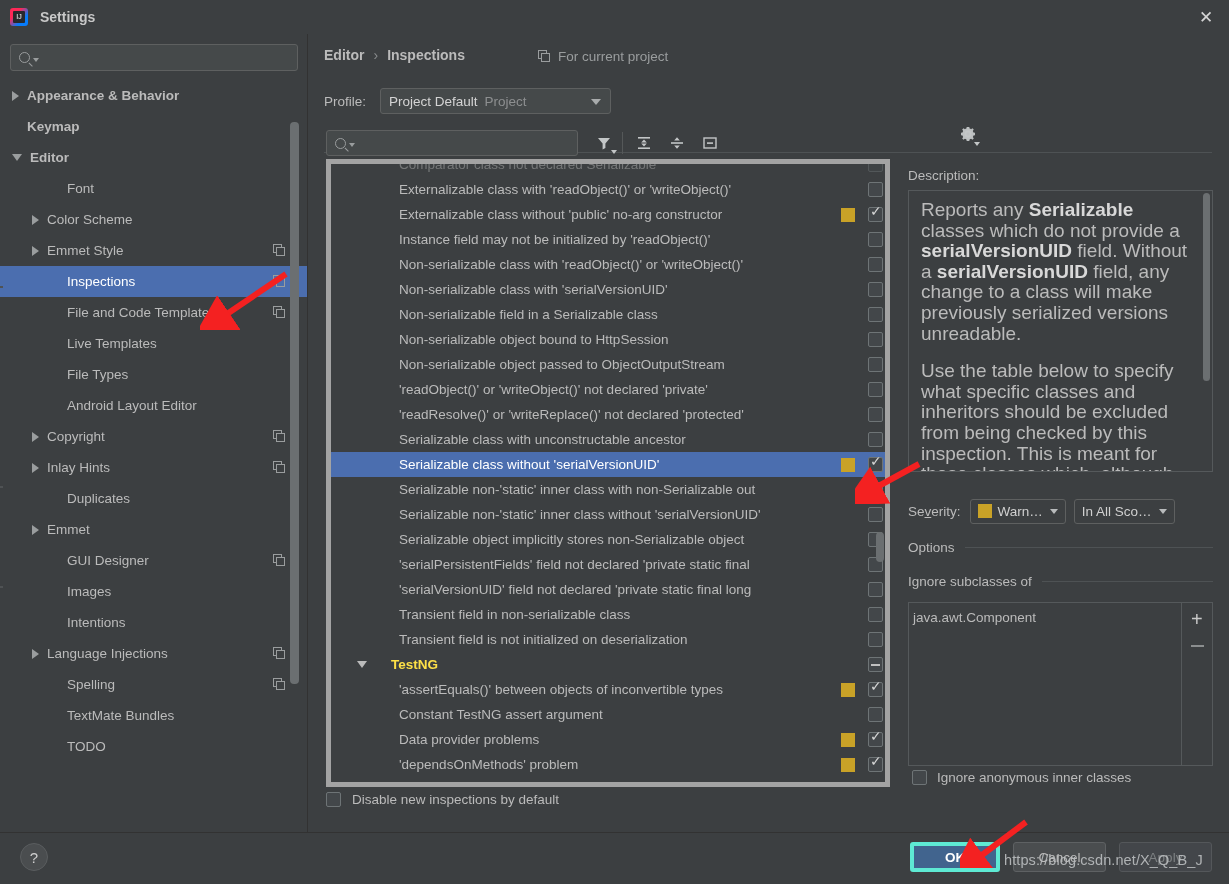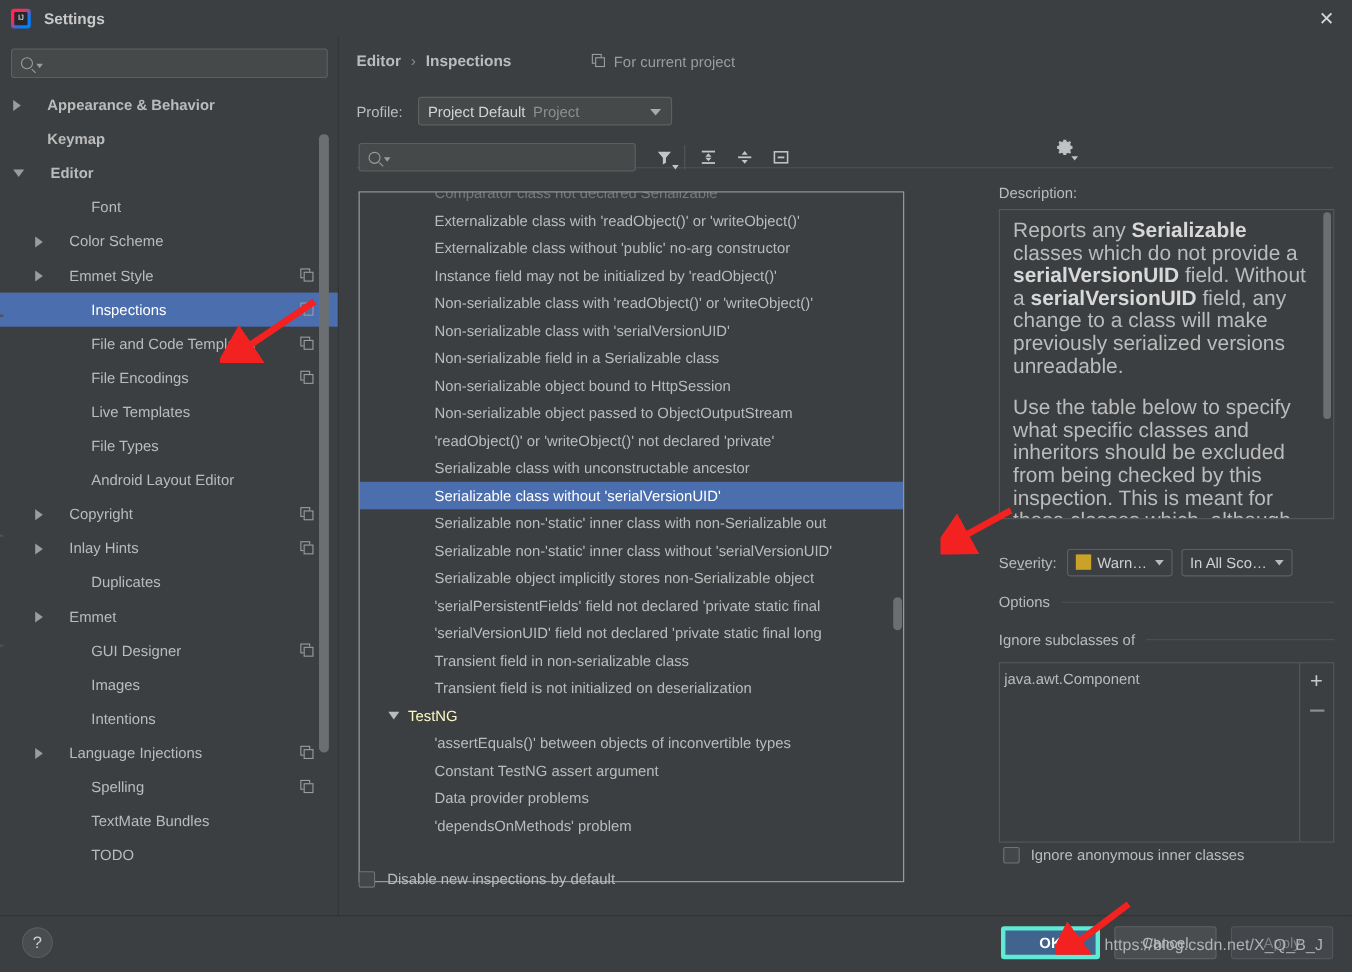--- a/index.html
+++ b/index.html
@@ -89,21 +89,21 @@
   .tree-row .twisty {
     width: 0; height: 0; flex: none;
     border-top: 5px solid transparent; border-bottom: 5px solid transparent;
     border-left: 7px solid #9a9d9e;
   }
   .tree-row .twisty.open {
     border-left: 5px solid transparent; border-right: 5px solid transparent;
     border-top: 7px solid #9a9d9e; border-bottom: none;
   }
   .tree-row .twisty.blank { border: none; width: 7px; height: 10px; }
-  .tree-row .lbl { margin-left: 24px; }
+  .tree-row .lbl { margin-left: 8px; }
   .tree-row.bold .lbl { font-weight: bold; }
   .copy-ic { position: absolute; right: 22px; top: 9px; width: 13px; height: 13px; }
   .copy-ic i {
     position: absolute; display: block; border: 1.3px solid #9a9d9e;
   }
   .copy-ic i.back { left: 0; top: 0; width: 9px; height: 9px; }
   .copy-ic i.front { left: 3px; top: 3px; width: 9px; height: 9px; background: #3c3f41; }
   .tree-row.sel .copy-ic i.front { background: #4b6eaf; }
   #sb-sidebar-track {
     position: absolute; right: 9px; top: 0; width: 9px; height: 752px;
@@ -123,21 +123,21 @@
   }
   #breadcrumb {
     position: absolute; left: 16px; top: 13px;
     font-size: 14px; color: #bbbbbb;
     display: flex; align-items: center; gap: 9px;
   }
   #breadcrumb .crumb { font-weight: bold; }
   #breadcrumb .sep { color: #888b8d; font-weight: normal; }
   #for-current {
     position: absolute; left: 230px; top: 15px;
-    display: flex; gap: 7px;
+    display: flex; align-items: center; gap: 7px;
     font-size: 13.5px; color: #9a9d9e;
   }
   #for-current .cp { position: relative; width: 13px; height: 13px; }
   #for-current .cp i { position: absolute; display: block; border: 1.3px solid #9a9d9e; }
   #for-current .cp i.back { left: 0; top: 0; width: 9px; height: 9px; }
   #for-current .cp i.front { left: 3px; top: 3px; width: 9px; height: 9px; background: #3c3f41; }
 
   #profile-row {
     position: absolute; left: 16px; top: 52px; width: 360px; height: 30px;
     display: flex; align-items: center;
@@ -175,32 +175,32 @@
     display: flex; align-items: center; justify-content: center; cursor: pointer;
   }
   #tb-filter { left: 592px; }
   #tb-sep { position: absolute; left: 622px; top: 132px; width: 1px; height: 22px; background: #555859; }
   #tb-expand { left: 632px; }
   #tb-collapse { left: 665px; }
   #tb-minimize { left: 698px; }
 
   
   #list-wrap {
-    position: absolute; left: 326px; top: 174px; width: 496px; height: 628px;
-    background: #3c3f41; border: 1px solid #a3a3a3; overflow: hidden;
+    position: absolute; left: 326px; top: 159px; width: 564px; height: 628px;
+    background: #3c3f41; border: 5px solid #a3a3a3; overflow: hidden;
   }
   .ins-row {
     position: relative; height: 25px; width: 562px;
     display: flex; align-items: center;
     font-size: 13.5px; color: #bbbbbb; white-space: nowrap;
     cursor: default;
   }
   .ins-row.sel { background: #4b6eaf; color: #ffffff; }
   .ins-row .txt { margin-left: 68px; }
-  .ins-row.group .txt { margin-left: 44px; font-weight: normal; color: #fef9c3; }
+  .ins-row.group .txt { margin-left: 60px; font-weight: bold; color: #fde047; }
   .ins-row .gtwisty {
     position: absolute; left: 26px; top: 9px;
     width: 0; height: 0;
     border-left: 5px solid transparent; border-right: 5px solid transparent;
     border-top: 7px solid #bbbbbb;
   }
   .sev {
     position: absolute; right: 38px; top: 6px;
     width: 14px; height: 14px; background: #c9a227;
   }
@@ -402,29 +402,20 @@
             <span class="twisty blank"></span>
             <span class="lbl">File and Code Templates</span>
             <span class="copy-ic">
               <i class="back"></i>
               <i class="front"></i>
             </span>
           </div>
           <div class="tree-row">
             <span style="display: inline-block; flex: 0 0 auto; width: 52px;"></span>
             <span class="twisty blank"></span>
-            <span class="lbl">File Encodings</span>
-            <span class="copy-ic">
-              <i class="back"></i>
-              <i class="front"></i>
-            </span>
-          </div>
-          <div class="tree-row">
-            <span style="display: inline-block; flex: 0 0 auto; width: 52px;"></span>
-            <span class="twisty blank"></span>
             <span class="lbl">Live Templates</span>
           </div>
           <div class="tree-row">
             <span style="display: inline-block; flex: 0 0 auto; width: 52px;"></span>
             <span class="twisty blank"></span>
             <span class="lbl">File Types</span>
           </div>
           <div class="tree-row">
             <span style="display: inline-block; flex: 0 0 auto; width: 52px;"></span>
             <span class="twisty blank"></span>
@@ -618,20 +609,24 @@
         <div class="ins-row">
           <span class="txt">Non-serializable object bound to HttpSession</span>
           <span class="cbx"></span>
         </div>
         <div class="ins-row">
           <span class="txt">Non-serializable object passed to ObjectOutputStream</span>
           <span class="cbx"></span>
         </div>
         <div class="ins-row">
           <span class="txt">'readObject()' or 'writeObject()' not declared 'private'</span>
+          <span class="cbx"></span>
+        </div>
+        <div class="ins-row">
+          <span class="txt">'readResolve()' or 'writeReplace()' not declared 'protected'</span>
           <span class="cbx"></span>
         </div>
         <div class="ins-row">
           <span class="txt">Serializable class with unconstructable ancestor</span>
           <span class="cbx"></span>
         </div>
         <div class="ins-row sel">
           <span class="txt">Serializable class without 'serialVersionUID'</span>
           <span class="sev"></span>
           <span class="cbx on"></span>

